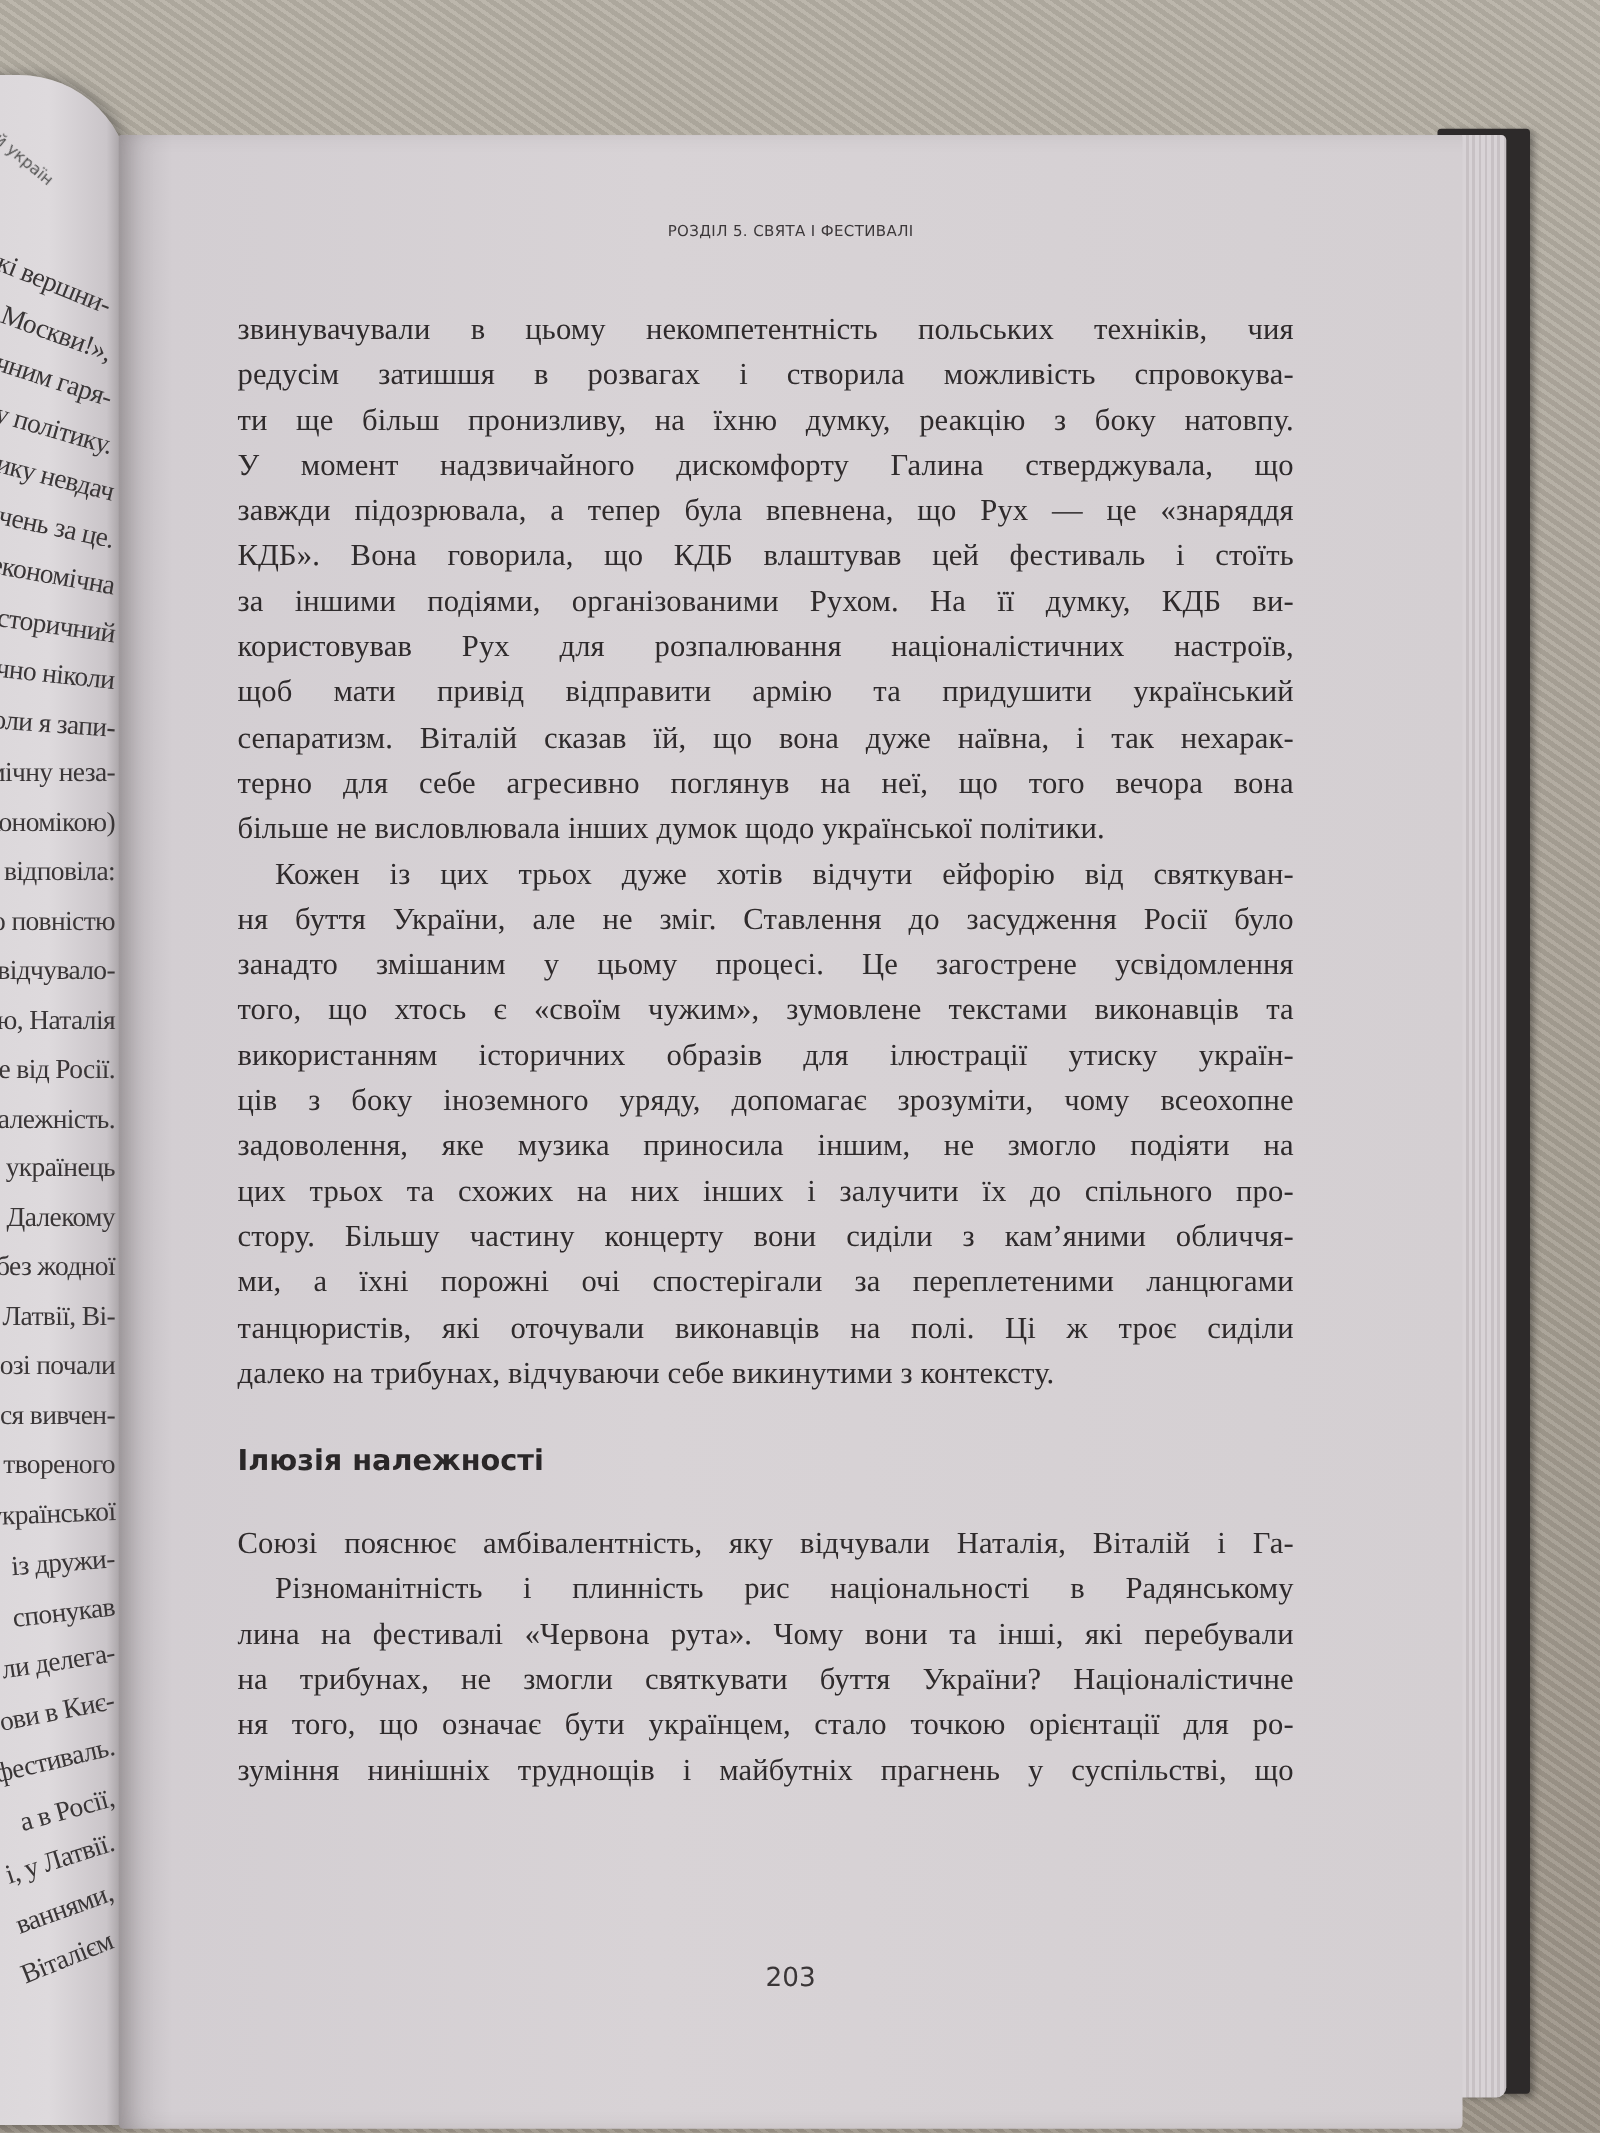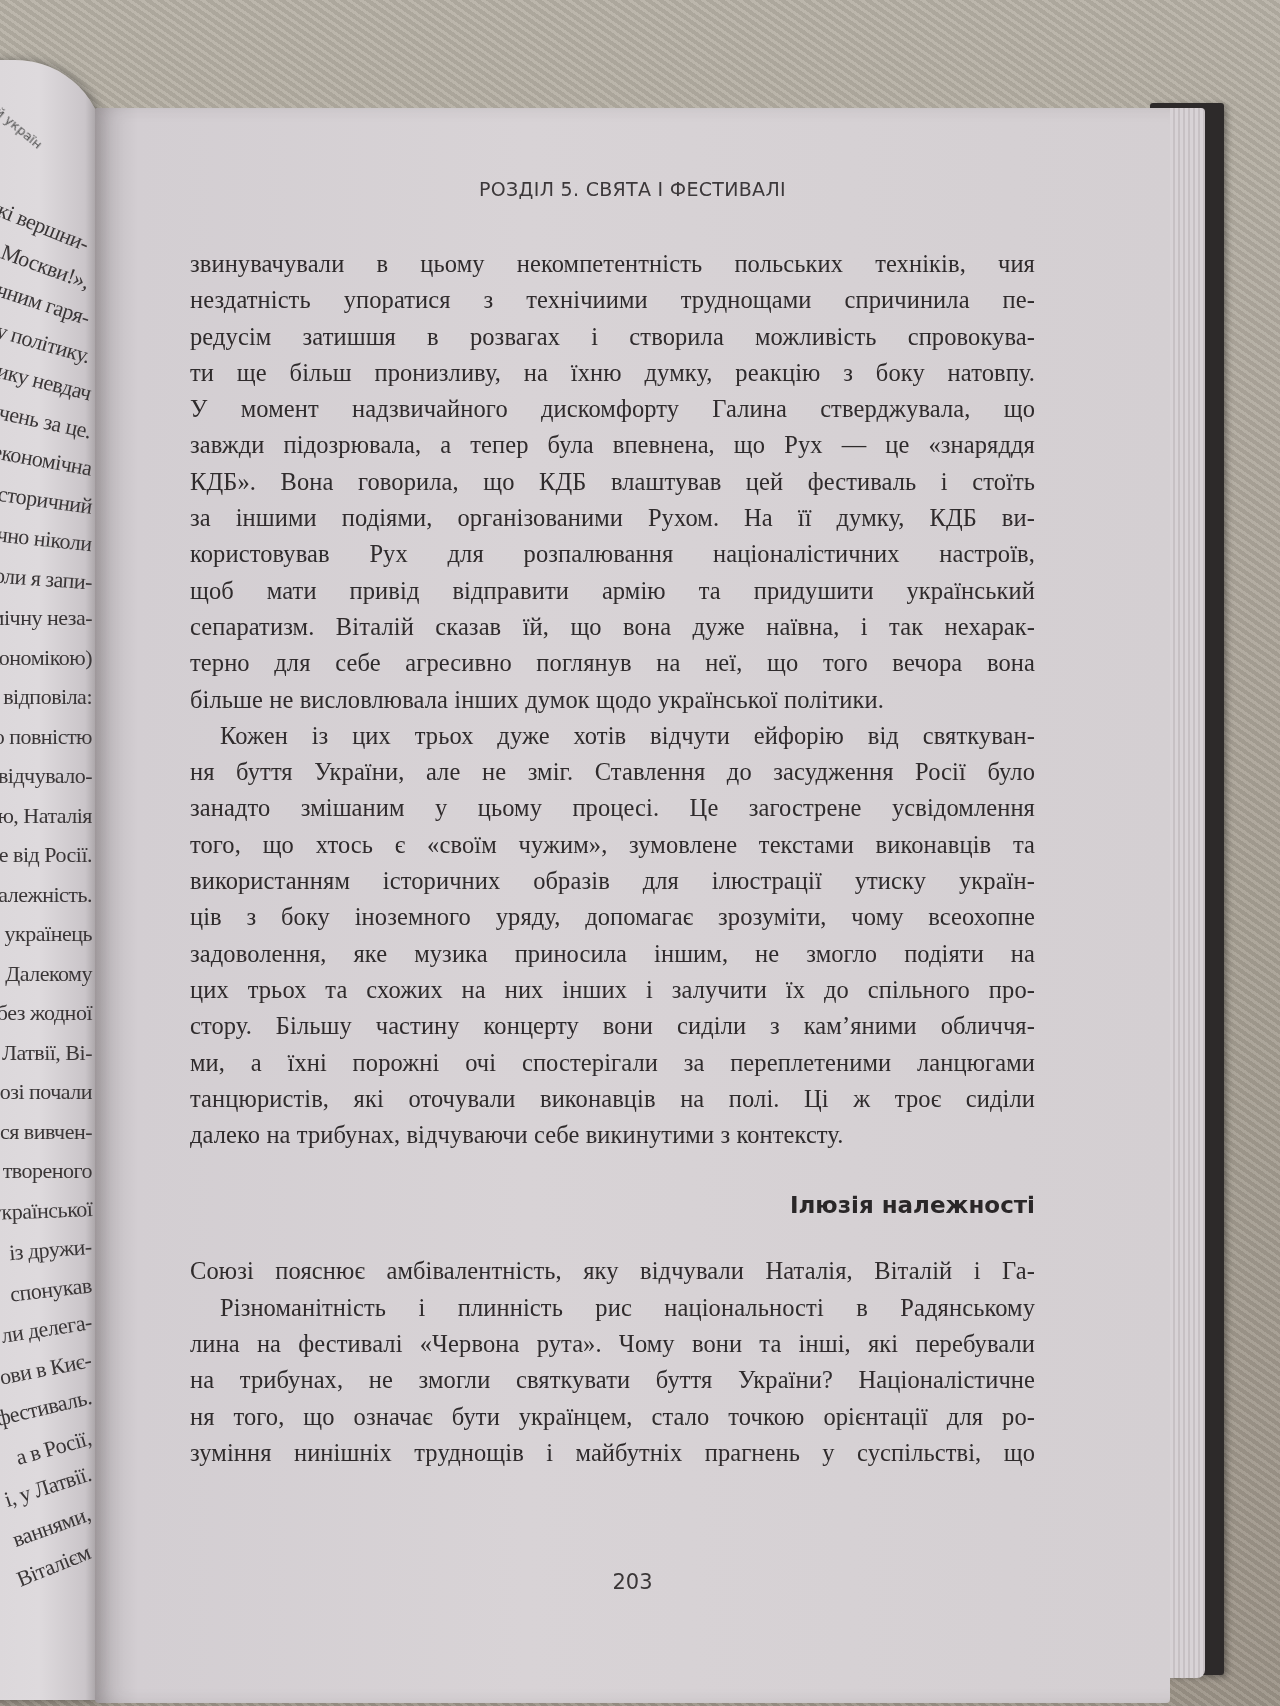--- a/index.html
+++ b/index.html
@@ -88,21 +88,21 @@
       letter-spacing: -0.5px;
     }
     
     .running-head {
       position: absolute;
       left: 0;
       width: 1075px;
       top: 70px;
       text-align: center;
       font-family: "DejaVu Sans", "Liberation Sans", sans-serif;
-      font-size: 19px;
+      font-size: 12px;
       color: #3c383a;
       letter-spacing: 0.3px;
     }
     .text-block {
       position: absolute;
       left: 95px;
       top: 138px;
       width: 845px;
       color: #2f2b2c;
     }
@@ -118,21 +118,21 @@
     }
     .line.last {
       text-align-last: left;
     }
     .line.indent {
       padding-left: 30px;
     }
     .section-heading {
       margin-top: 34px;
       margin-bottom: 30px;
-      text-align: right;
+      text-align: left;
       font-family: "DejaVu Sans", "Liberation Sans", sans-serif;
       font-weight: bold;
       font-size: 23px;
       color: #2a2728;
       height: 36px;
       line-height: 36px;
     }
     .page-number {
       position: absolute;
       left: 0;
@@ -190,21 +190,20 @@
       <div class="left-line" style="top: 1343px; transform: rotate(-22deg);">Віталієм</div>
     </div>
 </div>
 
 <div class="right-page">
   <div class="running-head">РОЗДІЛ 5. СВЯТА І ФЕСТИВАЛІ</div>
 
   <div class="text-block">
     <div id="para1">
         <div class="line">звинувачували в цьому некомпетентність польських техніків, чия</div>
-        <div class="line">нездатність упоратися з технічиими труднощами спричинила пе-</div>
         <div class="line">редусім затишшя в розвагах і створила можливість спровокува-</div>
         <div class="line">ти ще більш пронизливу, на їхню думку, реакцію з боку натовпу.</div>
         <div class="line">У момент надзвичайного дискомфорту Галина стверджувала, що</div>
         <div class="line">завжди підозрювала, а тепер була впевнена, що Рух — це «знаряддя</div>
         <div class="line">КДБ». Вона говорила, що КДБ влаштував цей фестиваль і стоїть</div>
         <div class="line">за іншими подіями, організованими Рухом. На її думку, КДБ ви-</div>
         <div class="line">користовував Рух для розпалювання націоналістичних настроїв,</div>
         <div class="line">щоб мати привід відправити армію та придушити український</div>
         <div class="line">сепаратизм. Віталій сказав їй, що вона дуже наївна, і так нехарак-</div>
         <div class="line">терно для себе агресивно поглянув на неї, що того вечора вона</div>

